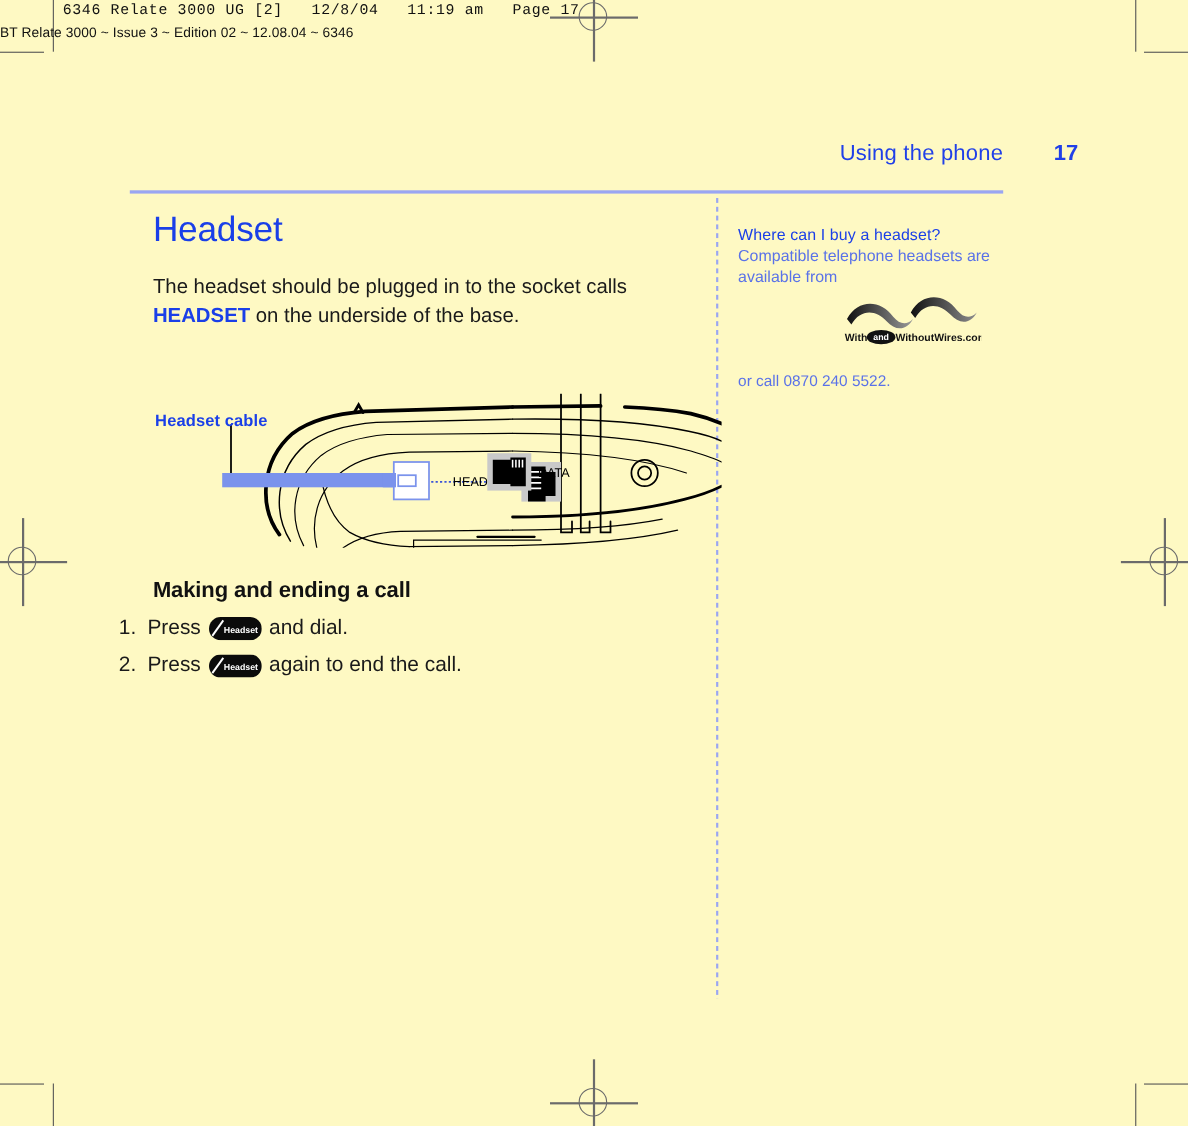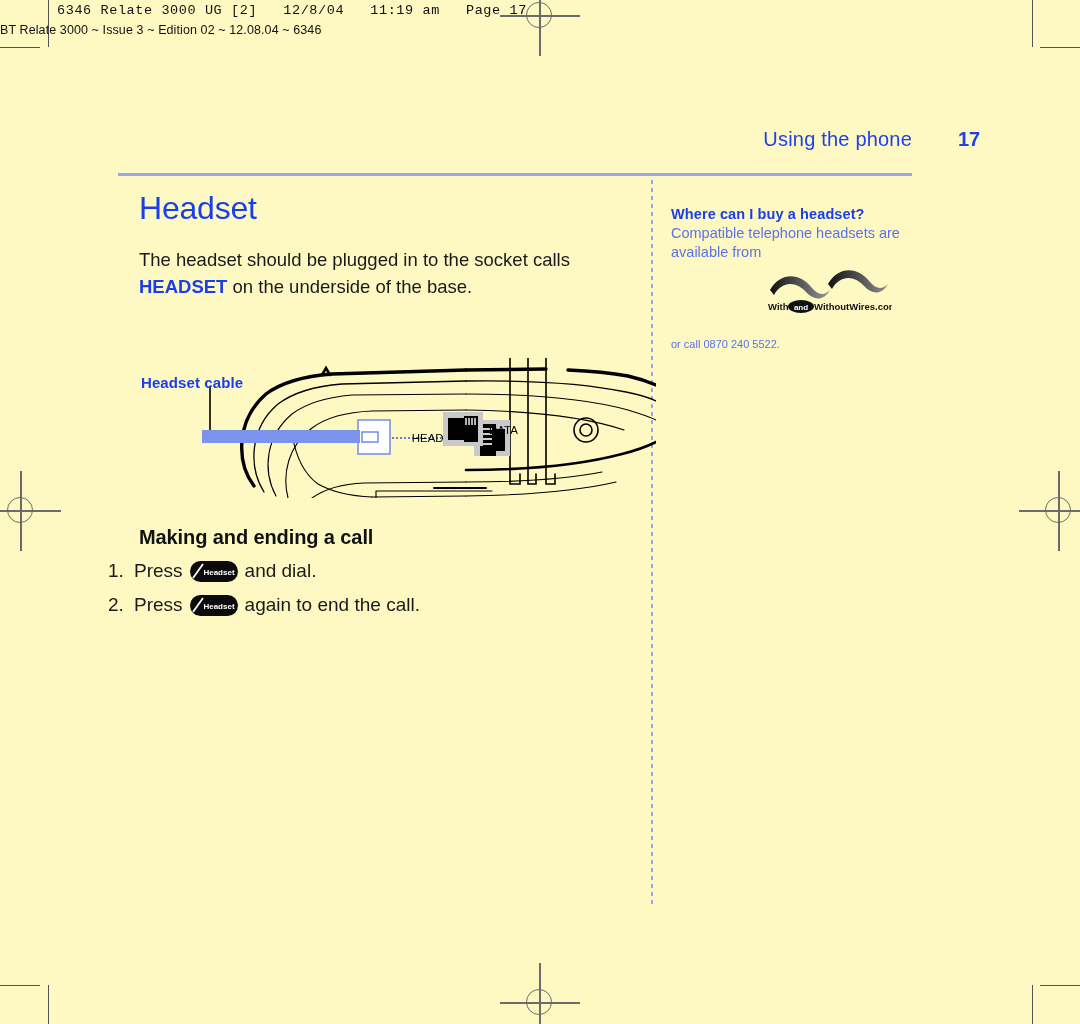--- a/index.html
+++ b/index.html
@@ -201,40 +201,40 @@
   
   .sidebar {
     position: absolute;
     left: 671px;
     top: 206px;
     width: 245px;
   }
   .sb-h {
     margin: 0 0 2px 0;
     font-size: 14.5px;
-    font-weight: bold;
+    font-weight: normal;
     color: #1a3fe8;
     letter-spacing: 0.1px;
   }
   .sb-p {
     margin: 0;
     font-size: 14.5px;
     line-height: 1.32;
     color: #5a72e8;
   }
   .sb-logo {
     position: relative;
     margin: 6px 0 0 95px;
     width: 126px;
     height: 48px;
   }
   .sb-logo svg { display: block; }
   .sb-call {
     margin: 22px 0 0 0;
-    font-size: 11px;
+    font-size: 14px;
     color: #5a72e8;
   }
 </style>
 </head>
 <body>
 
 <div id="page">
 
   <div class="trim-v" style="left:48px; top:0px; height:47px;"></div>
   <div class="trim-h" style="left:0px; top:47px; width:40px;"></div>

